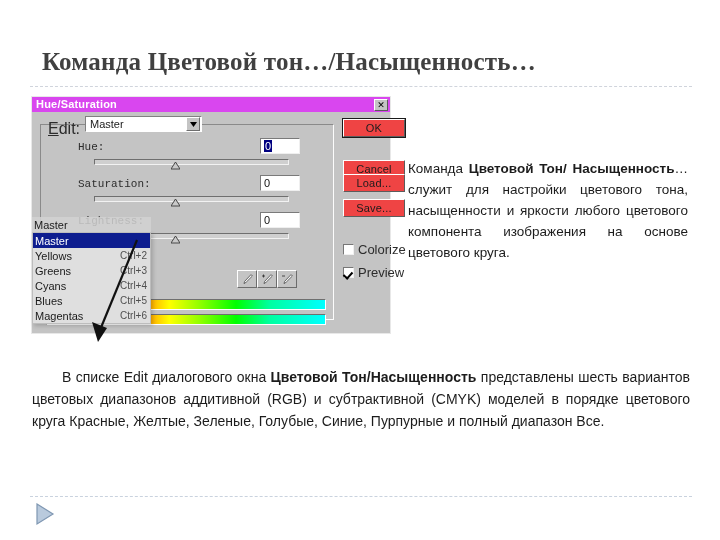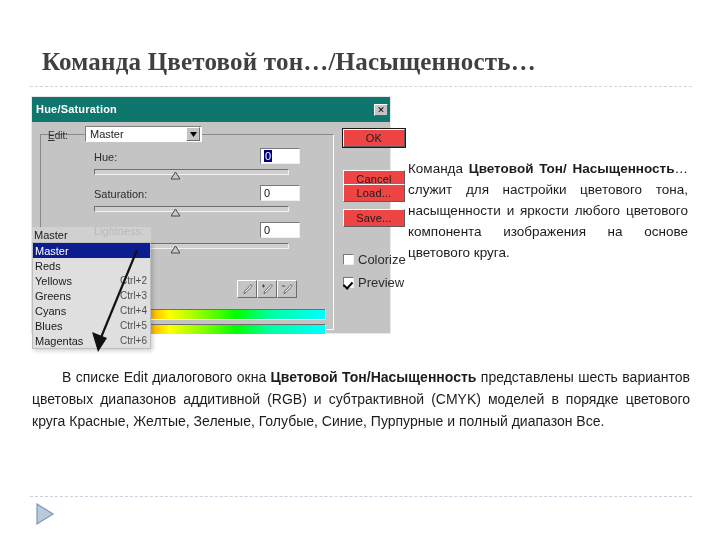--- a/index.html
+++ b/index.html
@@ -41,22 +41,22 @@
     position: absolute;
     left: 31px;
     top: 96px;
     width: 360px;
     height: 238px;
     background: #c4c4c4;
     border: 1px solid #e8e8e8;
     box-sizing: border-box;
   }
   .titlebar {
-    height: 25px;
-    background: #0f766e;
+    height: 15px;
+    background: #d946ef;
     display: flex;
     align-items: center;
     padding: 0 2px 0 4px;
     box-sizing: border-box;
   }
   .titlebar-text {
     color: #ffffff;
     font-size: 11px;
     font-weight: bold;
     letter-spacing: 0.2px;
@@ -94,21 +94,21 @@
     border-top-color: #8a8a8a;
     border-left-color: #8a8a8a;
     box-sizing: border-box;
   }
 
   
   .edit-label {
     position: absolute;
     left: 16px;
     top: 8px;
-    font-size: 10px;
+    font-size: 16px;
     color: #2c2c2c;
   }
   .edit-label u { text-decoration: underline; }
 
   .combo {
     position: absolute;
     left: 53px;
     top: 4px;
     width: 117px;
     height: 16px;
@@ -140,24 +140,25 @@
     align-items: center;
     justify-content: center;
     box-sizing: border-box;
   }
   .combo-arrow svg { display: block; }
 
   
   .slider-row { position: absolute; left: 0; width: 100%; }
   .slider-label {
     position: absolute;
-    left: 62px;
+    left: 46px;
     font-size: 11px;
     color: #2c2c2c;
     white-space: nowrap;
+    font-family: Liberation Mono, monospace;
   }
   .slider-value {
     position: absolute;
     width: 40px;
     height: 16px;
     background: #ffffff;
     border: 1px solid #7a7a7a;
     border-right-color: #efefef;
     border-bottom-color: #efefef;
     box-sizing: border-box;
@@ -480,24 +481,20 @@
     </div>
 
     <div class="dd-preview" style="left:0px; top:105px">Master</div>
 
     <div class="dropdown-list">
       <div class="dd-item highlight">
         <span class="dd-label">Master</span>
         <span class="dd-shortcut"></span>
       </div>
       <div class="dd-item">
-        <span class="dd-label">Reds</span>
-        <span class="dd-shortcut"></span>
-      </div>
-      <div class="dd-item">
         <span class="dd-label">Yellows</span>
         <span class="dd-shortcut">Ctrl+2</span>
       </div>
       <div class="dd-item">
         <span class="dd-label">Greens</span>
         <span class="dd-shortcut">Ctrl+3</span>
       </div>
       <div class="dd-item">
         <span class="dd-label">Cyans</span>
         <span class="dd-shortcut">Ctrl+4</span>

